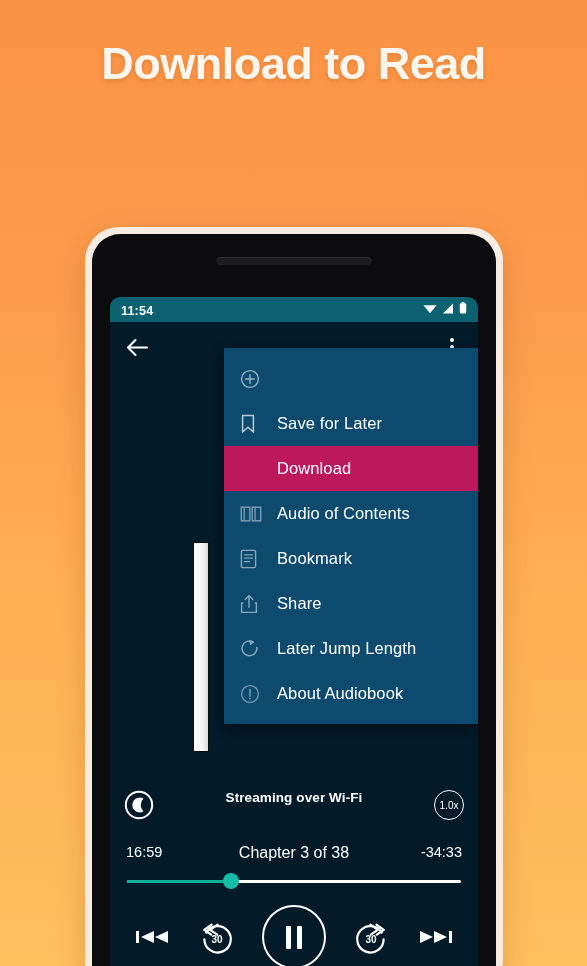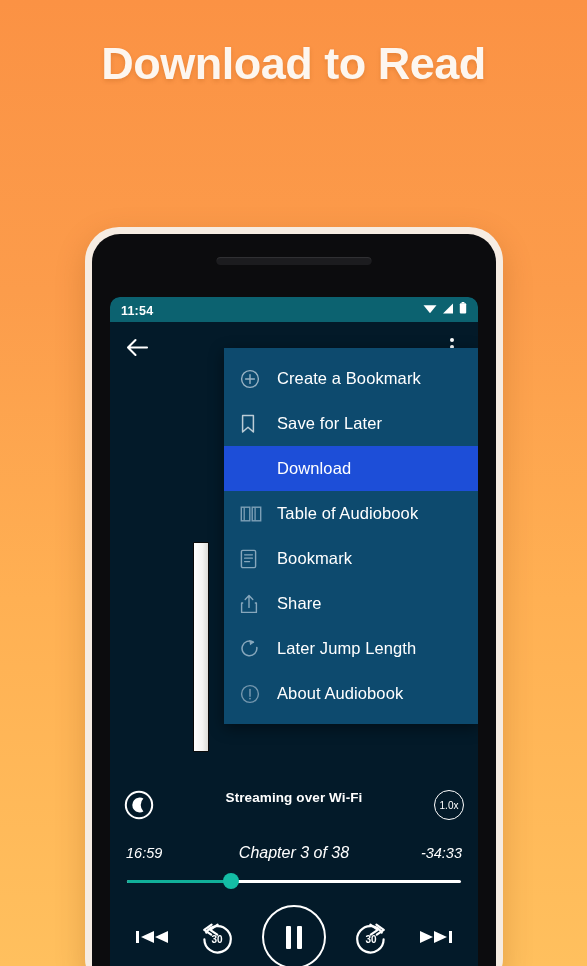--- a/index.html
+++ b/index.html
@@ -110,21 +110,21 @@
   }
   .menu-item {
     display:flex; align-items:center;
     height:45px;
     padding:0 10px 0 16px;
     color:#ffffff;
     font-size:16.5px;
     cursor:pointer;
     position:relative;
   }
-  .menu-item.highlight { background:#1d4ed8; }
+  .menu-item.highlight { background:#be185d; }
   .mi-icon {
     width:28px; min-width:28px; height:22px;
     display:flex; align-items:center; justify-content:flex-start;
     margin-right:9px;
     opacity:.72;
   }
   .menu-item.highlight .mi-icon { opacity:0; }
   .mi-label { white-space:nowrap; letter-spacing:.1px; }
 
   
@@ -144,25 +144,24 @@
     letter-spacing:.1px;
   }
   .speed-btn {
     width:30px; height:30px; border-radius:50%;
     border:1.8px solid #ffffff;
     display:flex; align-items:center; justify-content:center;
     color:#ffffff; font-size:10px; font-weight:normal;
     cursor:pointer;
   }
   .player-row2 {
-    display:flex; align-items:center;
+    display:flex; align-items:flex-start;
     color:#ffffff; font-size:14.5px;
     padding:0 2px;
     margin-bottom:11px;
-    font-style:italic;
   }
   .chapter { flex:1; text-align:center; font-size:16px; }
   .elapsed, .remain { min-width:54px; }
   .remain { text-align:right; }
 
   .track-wrap {
     position:relative;
     height:16px;
     margin:0 3px 16px 3px;
     display:flex; align-items:center;
@@ -260,21 +259,20 @@
 
       <div class="menu">
 
         <div class="menu-item">
           <span class="mi-icon">
             <svg width="20" height="20" viewBox="0 0 20 20">
                 <circle cx="10" cy="10" r="8.4" stroke="#cfdce6" stroke-width="1.4" fill="none"></circle>
                 <path d="M10 5.6 V14.4 M5.6 10 H14.4" stroke="#cfdce6" stroke-width="1.4" stroke-linecap="round"></path>
               </svg>
           </span>
-          <span class="mi-label">Create a Bookmark</span>
         </div>
 
         <div class="menu-item">
           <span class="mi-icon">
             <svg width="16" height="20" viewBox="0 0 16 20">
                 <path d="M2.6 1.6 H13.4 V18 L8 13.2 L2.6 18 Z" stroke="#ffffff" stroke-width="1.5" fill="none" stroke-linejoin="round"></path>
               </svg>
           </span>
           <span class="mi-label">Save for Later</span>
         </div>
@@ -285,21 +283,21 @@
         </div>
 
         <div class="menu-item">
           <span class="mi-icon">
             <svg width="22" height="18" viewBox="0 0 22 18">
                 <rect x="1.3" y="2.2" width="8.5" height="13.6" stroke="#a8c0d2" stroke-width="1.4" fill="none"></rect>
                 <rect x="12.2" y="2.2" width="8.5" height="13.6" stroke="#a8c0d2" stroke-width="1.4" fill="none"></rect>
                 <path d="M4.2 2.2 V15.8 M15.1 2.2 V15.8" stroke="#a8c0d2" stroke-width="1.3"></path>
               </svg>
           </span>
-          <span class="mi-label">Table of Audiobook</span>
+          <span class="mi-label">Audio of Contents</span>
         </div>
 
         <div class="menu-item">
           <span class="mi-icon">
             <svg width="17" height="20" viewBox="0 0 17 20">
                 <rect x="1.4" y="1.4" width="14.2" height="17.2" rx="1.4" stroke="#b7ccdb" stroke-width="1.4" fill="none"></rect>
                 <path d="M4.6 5.8 H12.4 M4.6 9.2 H12.4 M4.6 12.6 H9.6" stroke="#b7ccdb" stroke-width="1.3" stroke-linecap="round"></path>
               </svg>
           </span>
           <span class="mi-label">Bookmark</span>

